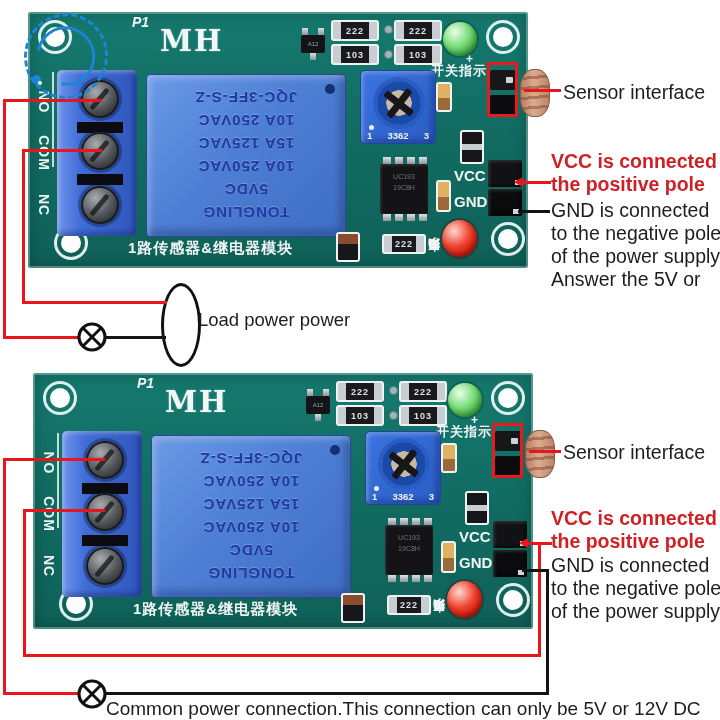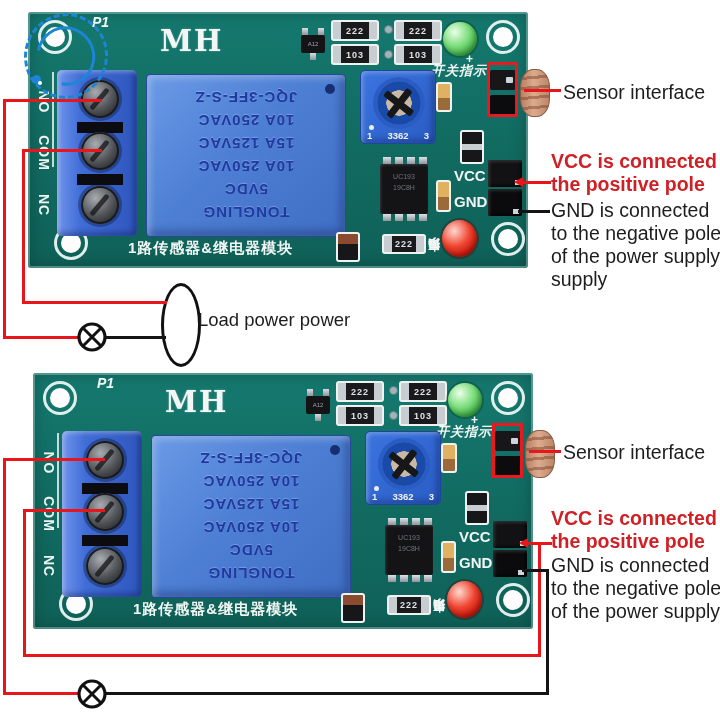--- a/index.html
+++ b/index.html
@@ -7,21 +7,21 @@
          font-family:"Liberation Sans",sans-serif;}
   
   .board{position:absolute;width:500px;height:256px;border-radius:3px;
     background:linear-gradient(180deg,#15796f 0%,#116a60 55%,#0f6158 100%);
     box-shadow:inset 0 0 0 2px rgba(210,240,235,.35), inset 0 0 18px rgba(0,0,0,.28);
     z-index:10;}
   .hole{position:absolute;width:34px;height:34px;border:3px solid rgba(240,250,248,.92);
     border-radius:50%;box-sizing:border-box;}
   .hole::after{content:"";position:absolute;inset:4px;background:#fdfdfd;border-radius:50%;}
   .sslk{position:absolute;color:#f2f7f5;white-space:nowrap;}
-  .p1{font-size:14px;font-weight:bold;font-style:italic;}
+  .p1{font-size:14px;font-weight:bold;font-style:italic;margin-left:40px;}
   .mh{font-family:"DejaVu Serif","Liberation Serif",serif;font-size:29px;font-weight:bold;letter-spacing:2px;text-shadow:0 0 2px rgba(255,255,255,.4);}
   .module-title{font-size:15px;font-weight:bold;letter-spacing:1px;}
   
   .tblock{position:absolute;left:29px;top:58px;width:80px;height:166px;border-radius:5px;
     background:linear-gradient(90deg,#6f94ec 0%,#3f6cd6 30%,#2f57bd 100%);
     box-shadow:inset 2px 2px 4px rgba(255,255,255,.35), inset -3px -3px 6px rgba(0,10,60,.4);}
   .tsep{position:absolute;left:20px;width:46px;height:11px;background:#0c0c10;}
   .screw{position:absolute;width:38px;height:38px;border-radius:50%;
     background:radial-gradient(circle at 38% 32%,#a8adb2,#55585c 48%,#232527 85%);
     box-shadow:inset 0 0 0 2px #191b1d,0 0 0 3px rgba(5,15,40,.35);}
@@ -50,21 +50,21 @@
   .sot .body{position:absolute;left:1px;top:7px;width:24px;height:18px;background:#141416;border-radius:2px;
     color:#9aa2a8;font-size:6px;text-align:center;line-height:18px;}
   .sot .leg{position:absolute;width:6px;height:7px;background:linear-gradient(#d8dde1,#8d949b);}
   
   .led{position:absolute;border-radius:50%;}
   .led.green{background:radial-gradient(circle at 35% 30%,#eaffe8,#79dc79 45%,#3aa344 80%,#27793a);
     box-shadow:0 0 0 2px rgba(10,60,30,.35), inset -2px -3px 5px rgba(0,60,0,.35);}
   .led.red{background:radial-gradient(circle at 35% 30%,#ffd9cf,#ef4430 45%,#c51508 80%,#8e0e06);
     box-shadow:0 0 0 2px rgba(70,5,5,.35), inset -2px -3px 5px rgba(90,0,0,.4);}
   .plus{position:absolute;color:#f2f7f5;font-size:12px;font-weight:bold;}
-  .sw-label{font-size:13px;font-weight:bold;letter-spacing:1px;font-style:italic;}
+  .sw-label{font-size:13px;font-weight:bold;letter-spacing:1px;}
   .pw-label{font-size:11.5px;font-weight:bold;writing-mode:vertical-rl;transform:rotate(180deg);letter-spacing:1px;}
   
   .trimmer{position:absolute;left:332px;top:58px;width:76px;height:74px;border-radius:5px;
     background:linear-gradient(135deg,#3b74e0,#2a5cc4);border:1px solid #1b459e;box-sizing:border-box;
     box-shadow:inset 2px 2px 4px rgba(255,255,255,.3), inset -3px -3px 6px rgba(0,10,60,.35);}
   .dial{position:absolute;left:12px;top:6px;width:52px;height:52px;border-radius:50%;
     background:radial-gradient(circle,#c9b9a4 0 34%,#194aa8 35% 58%,#2a5cc4 59%);}
   .dial .cross{position:absolute;left:9px;top:9px;width:34px;height:34px;transform:rotate(38deg);}
   .dial .cross::before{content:"";position:absolute;left:0;top:14px;width:34px;height:7px;background:#17171a;border-radius:2px;}
   .dial .cross::after{content:"";position:absolute;left:14px;top:0;width:7px;height:34px;background:#17171a;border-radius:2px;}
@@ -270,21 +270,21 @@
   <div class="ann red" style="left:551px;top:150px;">
       <div class="ann-line">VCC is connected to</div>
       <div class="ann-line">the positive pole</div>
     </div>
 
   <div class="wire blk" style="left:518px;top:210px;width:32px;height:3px;"></div>
   <div class="ann" style="left:551px;top:199px;">
       <div class="ann-line">GND is connected</div>
       <div class="ann-line">to the negative pole</div>
       <div class="ann-line">of the power supply</div>
-      <div class="ann-line">supply</div>
+      <div class="ann-line">Answer the 5V or</div>
     </div>
 
   <div class="board" style="left:33px;top:373px;">
   <div class="hole" style="left:10px;top:8px;"></div>
   <div class="hole" style="left:458px;top:8px;"></div>
   <div class="hole" style="left:26px;top:214px;"></div>
   <div class="hole" style="left:463px;top:210px;"></div>
 
   <div class="sslk p1" style="left:64px;top:2px;">P1</div>
   <div class="sslk mh" style="left:132px;top:12px;">MH</div>
@@ -420,13 +420,14 @@
   <div class="ann red" style="left:551px;top:507px;">
       <div class="ann-line">VCC is connected to</div>
       <div class="ann-line">the positive pole</div>
     </div>
   <div class="ann" style="left:551px;top:554px;">
       <div class="ann-line">GND is connected</div>
       <div class="ann-line">to the negative pole</div>
       <div class="ann-line">of the power supply</div>
     </div>
 
+  <div class="ann small" style="left:106px;top:697px;">Common power connection.This connection can only be 5V or 12V DC</div>
 </div>
 
 </body></html>

